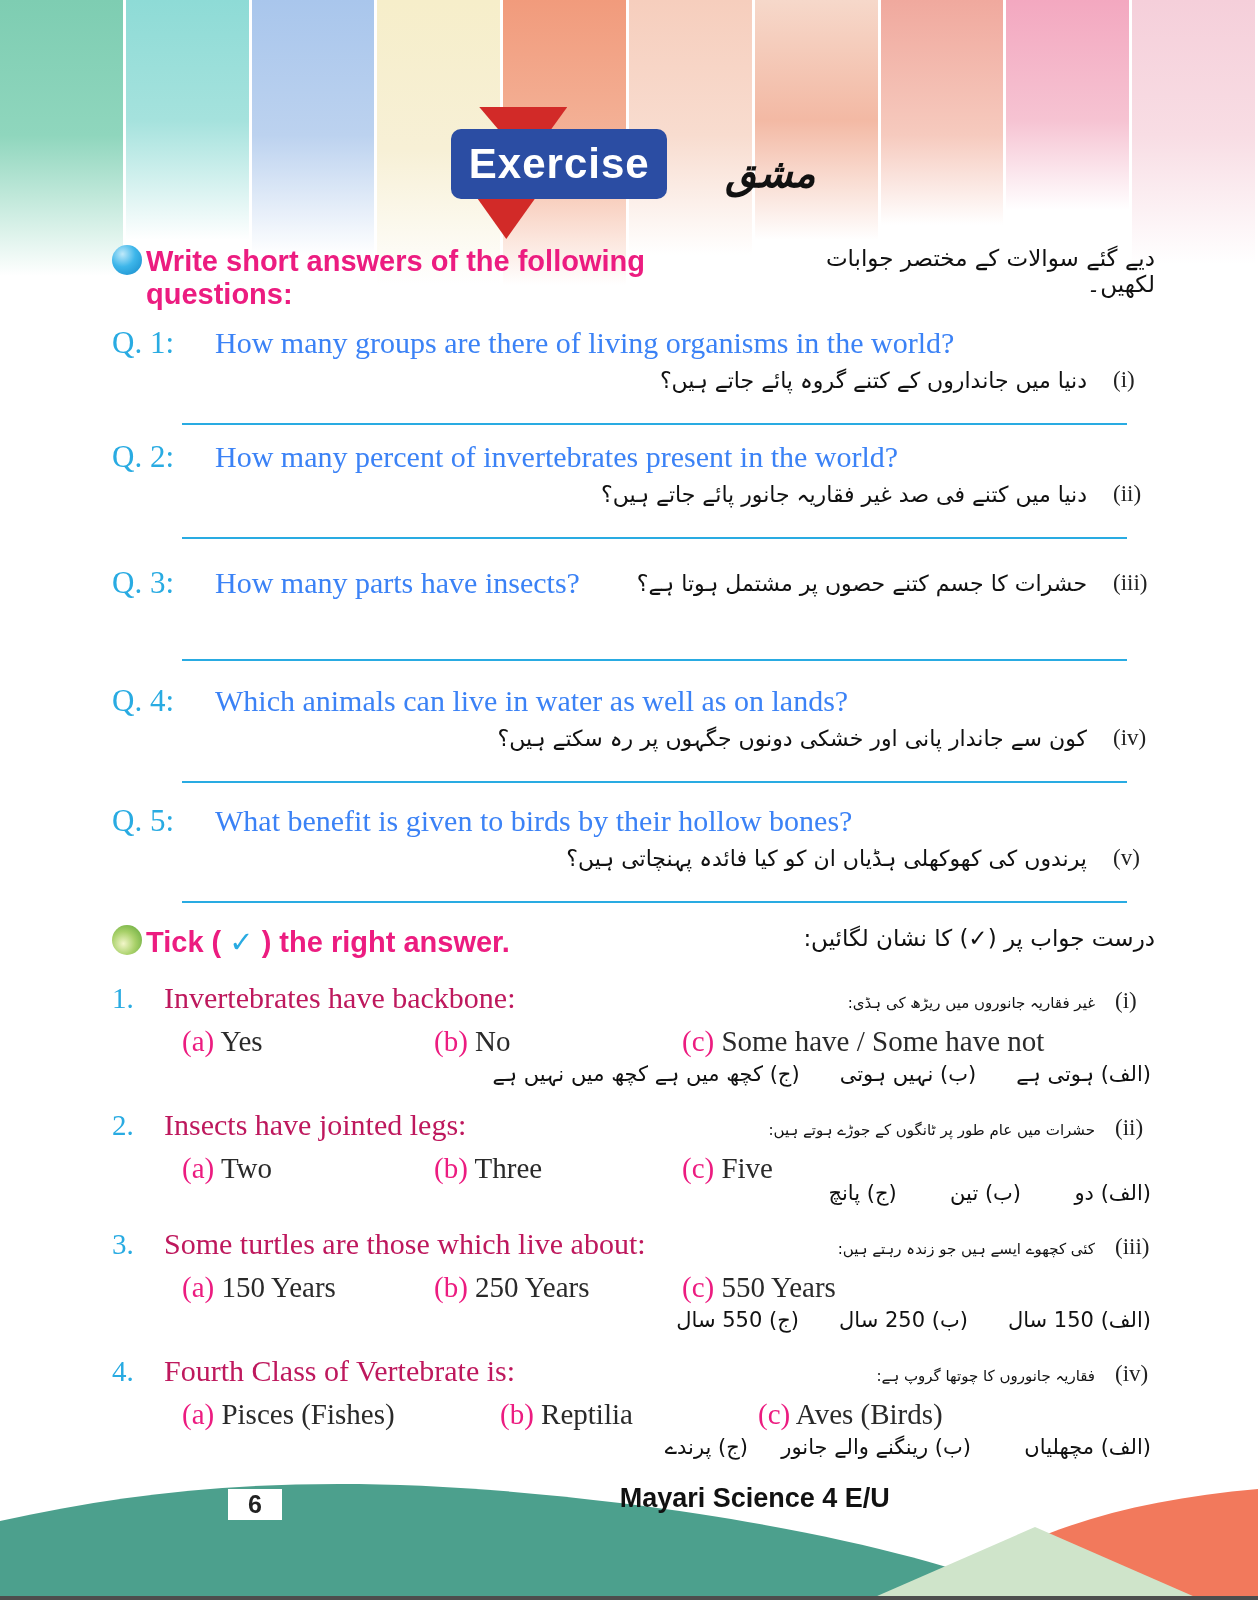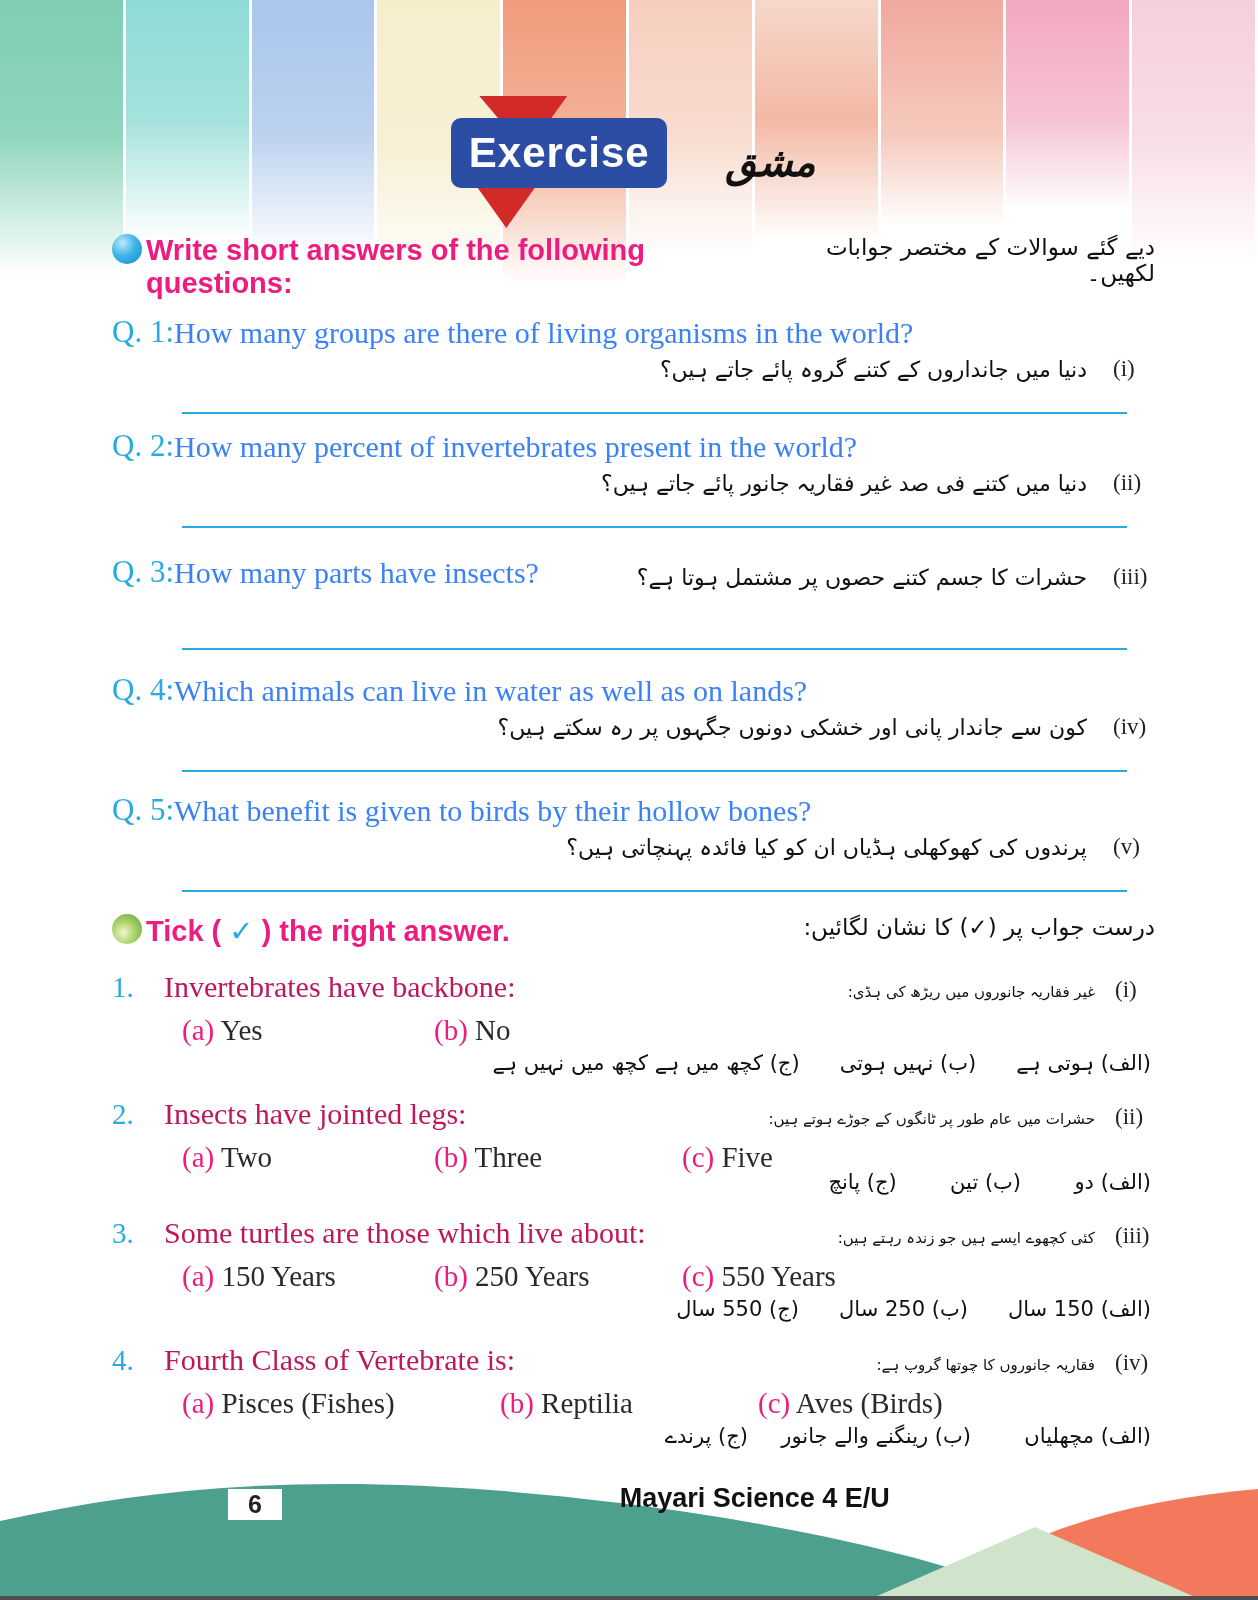--- a/index.html
+++ b/index.html
@@ -14,21 +14,21 @@
   .panel:nth-child(2){background:linear-gradient(180deg,#8edbd6 0%,#a5e2dd 40%,rgba(255,255,255,0) 80%);}
   .panel:nth-child(3){background:linear-gradient(180deg,#a9c6ec 0%,#bcd2ef 45%,rgba(255,255,255,0) 85%);}
   .panel:nth-child(4){background:linear-gradient(180deg,#f6eeca 0%,#f7f0d6 50%,rgba(255,255,255,0) 95%);}
   .panel:nth-child(5){background:linear-gradient(180deg,#f19b7c 0%,#f4b49a 50%,rgba(255,255,255,0) 95%);}
   .panel:nth-child(6){background:linear-gradient(180deg,#f6cebd 0%,#f8dccf 45%,rgba(255,255,255,0) 85%);}
   .panel:nth-child(7){background:linear-gradient(180deg,#f6d8ca 0%,#f3b9a4 40%,rgba(255,255,255,0) 80%);}
   .panel:nth-child(8){background:linear-gradient(180deg,#f0a99e 0%,#f6cabe 45%,rgba(255,255,255,0) 75%);}
   .panel:nth-child(9){background:linear-gradient(180deg,#f3a8c0 0%,#f6c3d2 40%,rgba(255,255,255,0) 70%);}
   .panel:nth-child(10){background:linear-gradient(180deg,#f5cfda 0%,#f8dde4 45%,rgba(255,255,255,0) 88%);}
 
-  .content{position:relative;z-index:2;padding:4px 103px 0 112px;}
+  .content{position:relative;z-index:2;padding:4px 103px 0 112px;margin-top:11px;}
 
   
   .badge-row{display:flex;justify-content:center;align-items:center;gap:58px;padding-top:102px;height:112px;}
   .badge-wrap{position:relative;width:216px;height:96px;}
   .badge-tri-top{position:absolute;left:28px;top:-18px;width:88px;height:56px;
     background:#d22a28;clip-path:polygon(0 0,100% 0,54% 100%);z-index:1;}
   .badge-tri-bottom{position:absolute;left:18px;top:62px;width:74px;height:52px;
     background:#d22a28;clip-path:polygon(0 0,100% 0,50% 100%);z-index:1;}
   .badge-rect{position:absolute;left:0;top:4px;width:216px;height:70px;background:#2b4da3;
     border-radius:10px;z-index:2;display:flex;align-items:center;justify-content:center;}
@@ -40,21 +40,21 @@
   .sec-header{display:flex;align-items:flex-start;gap:4px;margin-top:16px;}
   .sphere{width:30px;height:30px;border-radius:50%;flex:0 0 auto;}
   .sphere.blue{background:radial-gradient(circle at 35% 30%,#bfe9fa 0%,#3db6ea 45%,#1488c8 100%);}
   .sphere.green{background:radial-gradient(circle at 38% 62%,#f2f6c9 0%,#a9d16a 45%,#59a234 100%);}
   .sec-title{font-family:"Liberation Sans",sans-serif;font-weight:bold;font-size:29px;color:#ec1c80;}
   .sec-urdu{font-family:"DejaVu Sans",sans-serif;font-size:23px;color:#111;margin-left:auto;direction:rtl;}
   .tick-char{color:#29abe2;font-family:"DejaVu Sans",sans-serif;font-weight:bold;}
 
   
   .qa-block{margin-top:8px;}
-  .q-row{display:flex;align-items:flex-end;margin-top:14px;}
+  .q-row{display:flex;align-items:center;margin-top:14px;gap:41px;}
   .q-label{color:#29abe2;font-size:31px;flex:0 0 auto;}
   .q-en{font-size:30px;color:#3b82f6;}
   .q-urdu-row{display:flex;justify-content:flex-end;align-items:flex-end;gap:26px;margin-top:6px;}
   .q-urdu{font-family:"DejaVu Sans",sans-serif;font-size:22px;direction:rtl;color:#111;}
   .q-roman{font-size:23px;color:#222;min-width:42px;text-align:left;}
   .answer-line{border-top:2px solid #29abe2;margin:30px 28px 6px 70px;}
   .q-row .q-inline-urdu{margin-left:auto;display:flex;align-items:center;gap:26px;}
 
   
   .mcq-block{margin-top:22px;}
@@ -188,20 +188,21 @@
     <div class="mcq-block">
       <div class="mcq-row">
         <span class="mcq-num">1.</span>
         <span class="mcq-en">Invertebrates have backbone:</span>
         <span class="mcq-urdu">غیر فقاریہ جانوروں میں ریڑھ کی ہڈی:</span>
         <span class="q-roman">(i)</span>
       </div>
       <div class="opt-row">
         <span class="opt"><span class="opt-letter">(a)</span> <span>Yes</span></span>
         <span class="opt"><span class="opt-letter">(b)</span> <span>No</span></span>
+        <span class="opt"><span class="opt-letter">(c)</span> <span>Some have / Some have not</span></span>
       </div>
       <div class="opt-urdu">(الف) ہوتی ہے      (ب) نہیں ہوتی      (ج) کچھ میں ہے کچھ میں نہیں ہے</div>
     </div>
 
     <div class="mcq-block">
       <div class="mcq-row">
         <span class="mcq-num">2.</span>
         <span class="mcq-en">Insects have jointed legs:</span>
         <span class="mcq-urdu">حشرات میں عام طور پر ٹانگوں کے جوڑے ہوتے ہیں:</span>
         <span class="q-roman">(ii)</span>

